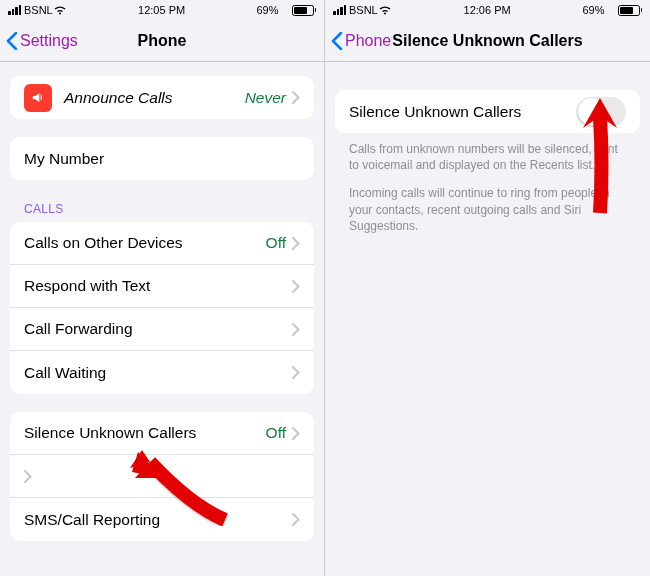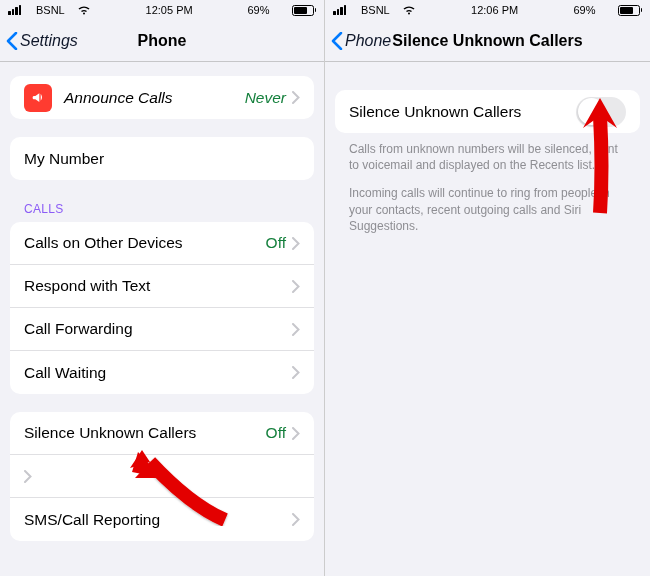--- a/index.html
+++ b/index.html
@@ -1,23 +1,23 @@
 <!DOCTYPE html>
 <html><head>
 <meta charset="utf-8">
 <style>
 *{margin:0;padding:0;box-sizing:border-box;font-family:-apple-system,BlinkMacSystemFont,"Helvetica Neue",Arial,sans-serif;}
 body{width:650px;height:576px;display:flex;background:#fff;position:relative;}
 .screen{width:325px;height:576px;background:#f2f2f7;display:flex;flex-direction:column;position:relative;}
 .screen.left{border-right:1px solid #ccc;}
 .statusbar{height:20px;display:flex;align-items:center;justify-content:space-between;padding:0 8px;font-size:11px;color:#000;background:#f2f2f7;font-weight:500;}
-.sb-left{display:flex;align-items:center;gap:12px;}
-.sb-right{display:flex;align-items:center;gap:19px;}
+.sb-left{display:flex;align-items:center;gap:0;}
+.sb-right{display:flex;align-items:center;gap:10px;}
 .navbar{height:42px;display:flex;align-items:center;justify-content:center;position:relative;background:#f2f2f7;border-bottom:0.5px solid #c6c6c8;}
-.nav-back{position:absolute;left:6px;display:flex;align-items:flex-start;color:#0f172a;font-size:16px;font-style:italic;}
+.nav-back{position:absolute;left:6px;display:flex;align-items:flex-start;color:#a21caf;font-size:16px;}
 .nav-back svg{margin-right:2px;}
 .nav-title{font-size:16px;font-weight:600;color:#000;}
 .content{flex:1;overflow:hidden;}
 .group{margin:18px 10px 0;background:#fff;border-radius:10px;overflow:hidden;}
 .group.first{margin-top:14px;font-style:italic;}
 .row{display:flex;align-items:center;height:43px;padding:0 14px;border-bottom:0.5px solid #e0e0e3;}
 .row:last-child{border-bottom:none;}
 .row-icon{width:28px;height:28px;border-radius:6px;background:#ff3b30;display:flex;align-items:center;justify-content:center;margin-right:12px;color:#fff;}
 .row-label{flex:1;font-size:15.5px;color:#000;}
 .row-value{font-size:15.5px;color:#15803d;margin-right:6px;}

